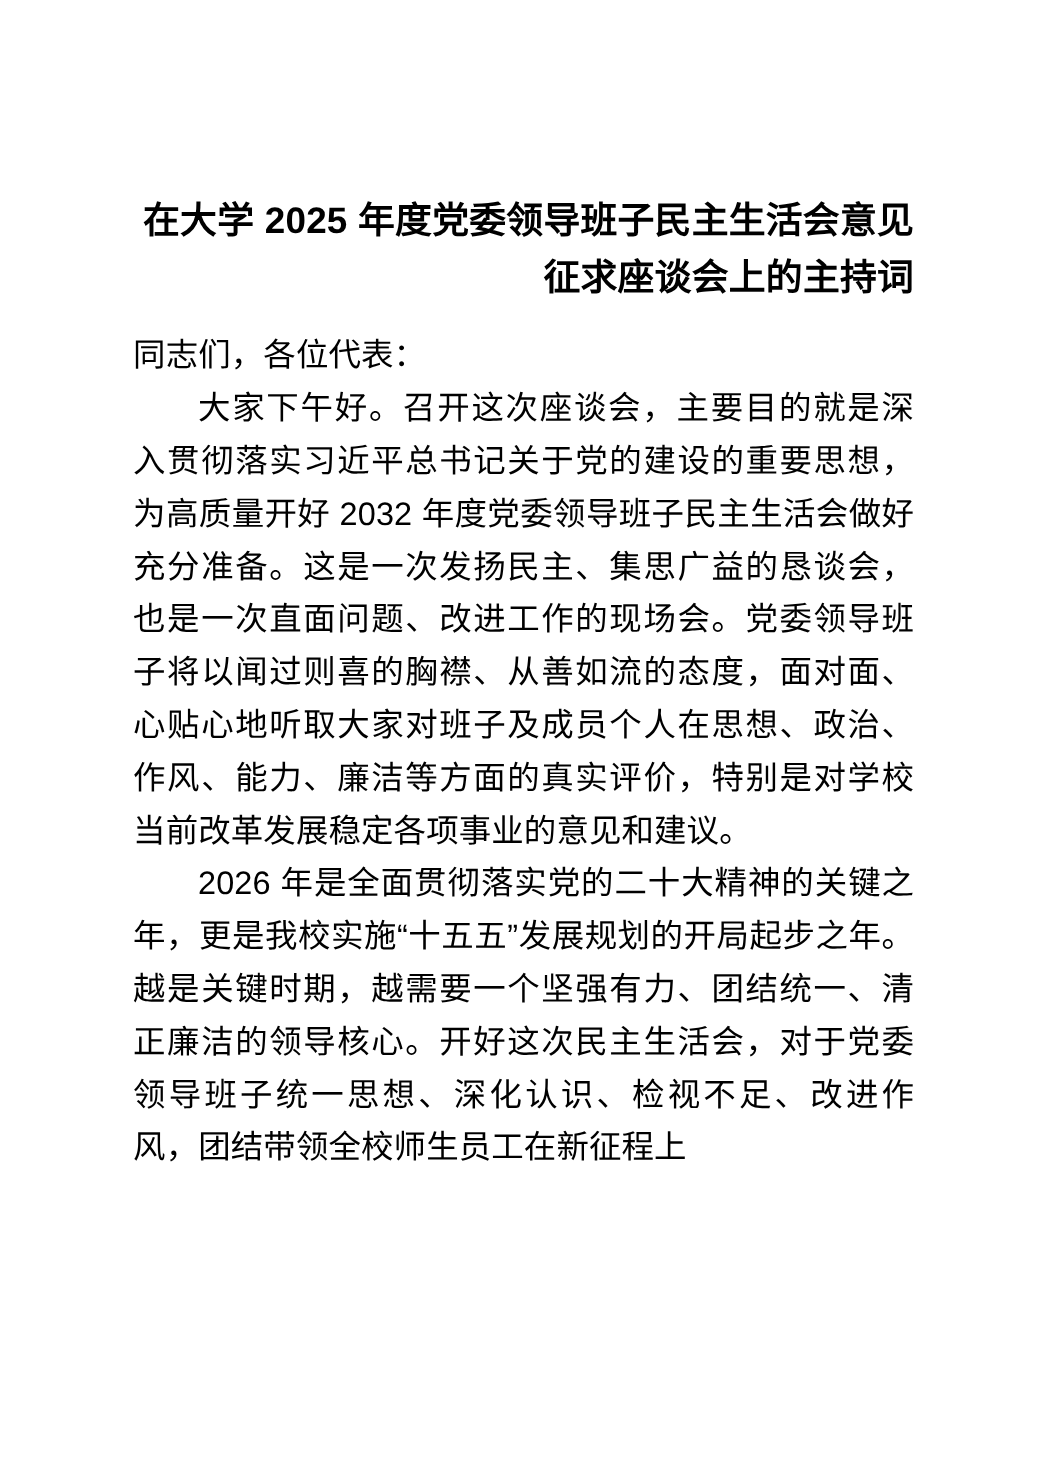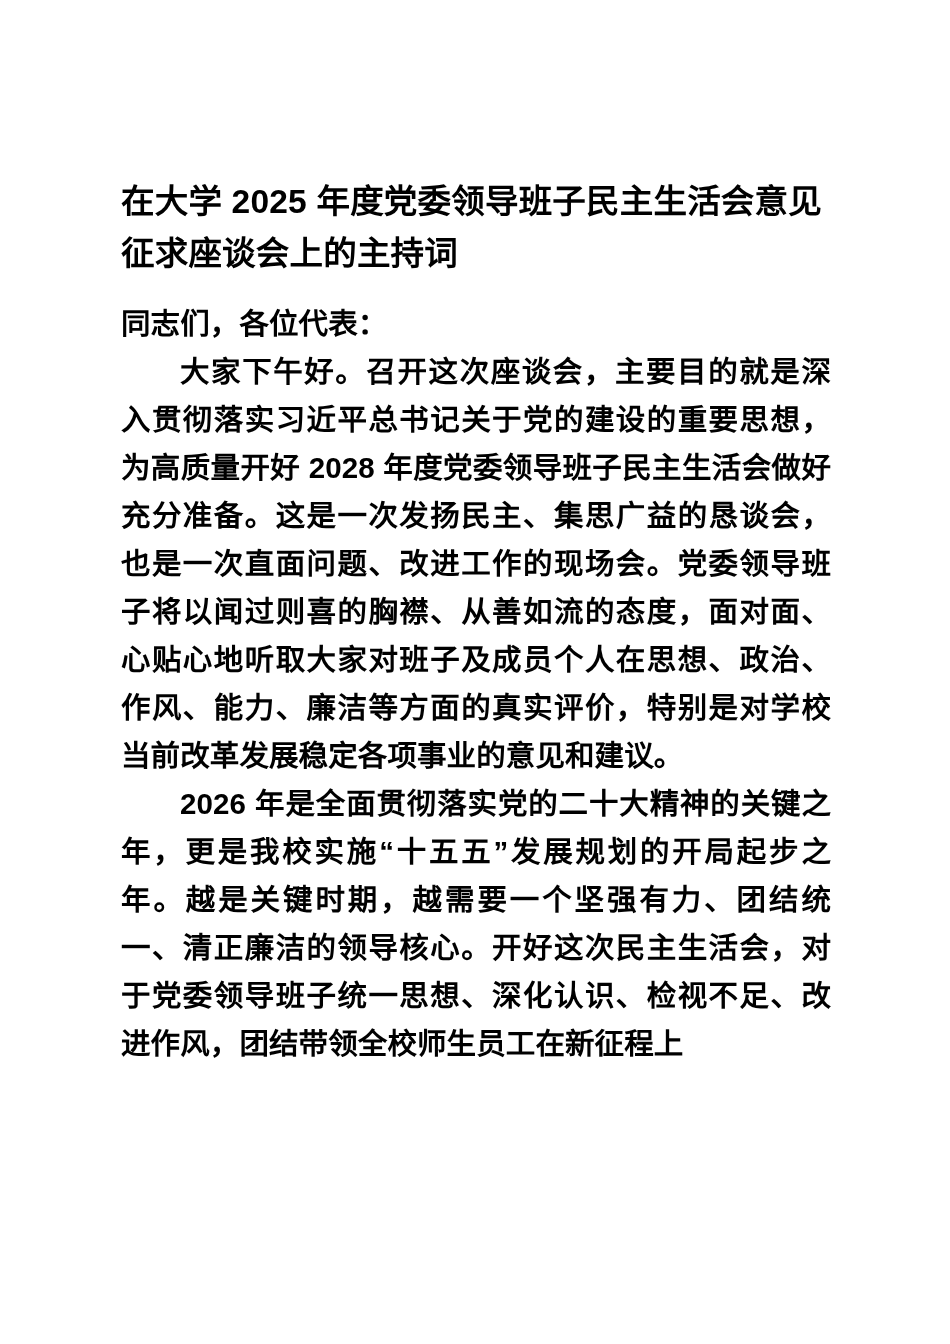--- a/index.html
+++ b/index.html
@@ -33,41 +33,40 @@
     width: 710px;
   }
 
   
   .doc-title {
     margin: 0;
     padding-top: 176px;
     font-size: 33.5px;
     font-weight: 700;
     line-height: 52px;
-    text-align: left;
+    text-align: right;
     letter-spacing: 0.2px;
     word-break: break-all;
   }
 
   
   .doc-paragraphs {
     margin: 0;
     padding: 0;
   }
 
   p.para {
     margin: 0;
     font-size: 29.5px;
     line-height: 48px;
     text-align: justify;
     text-justify: inter-ideograph;
     text-align-last: left;
     word-break: break-all;
     letter-spacing: 0.1px;
-    font-weight: bold;
   }
 
   p.para.salutation {
     margin-top: 20px;
     text-indent: 0;
   }
 
   p.para.indented {
     text-indent: 2em;
   }
@@ -77,20 +76,20 @@
 
 <div class="page">
   <div class="page-body">
 
     <h1 class="doc-title">在大学 2025 年度党委领导班子民主生活会意见征求座谈会上的主持词</h1>
 
     <div class="doc-paragraphs">
 
       <p class="para salutation">同志们，各位代表：</p>
 
-      <p class="para indented">大家下午好。召开这次座谈会，主要目的就是深入贯彻落实习近平总书记关于党的建设的重要思想，为高质量开好 2028 年度党委领导班子民主生活会做好充分准备。这是一次发扬民主、集思广益的恳谈会，也是一次直面问题、改进工作的现场会。党委领导班子将以闻过则喜的胸襟、从善如流的态度，面对面、心贴心地听取大家对班子及成员个人在思想、政治、作风、能力、廉洁等方面的真实评价，特别是对学校当前改革发展稳定各项事业的意见和建议。</p>
+      <p class="para indented">大家下午好。召开这次座谈会，主要目的就是深入贯彻落实习近平总书记关于党的建设的重要思想，为高质量开好 2032 年度党委领导班子民主生活会做好充分准备。这是一次发扬民主、集思广益的恳谈会，也是一次直面问题、改进工作的现场会。党委领导班子将以闻过则喜的胸襟、从善如流的态度，面对面、心贴心地听取大家对班子及成员个人在思想、政治、作风、能力、廉洁等方面的真实评价，特别是对学校当前改革发展稳定各项事业的意见和建议。</p>
 
 
       <p class="para indented">2026 年是全面贯彻落实党的二十大精神的关键之年，更是我校实施“十五五”发展规划的开局起步之年。越是关键时期，越需要一个坚强有力、团结统一、清正廉洁的领导核心。开好这次民主生活会，对于党委领导班子统一思想、深化认识、检视不足、改进作风，团结带领全校师生员工在新征程上</p>
 
     </div>
   </div>
 </div>
 
 </body></html>

